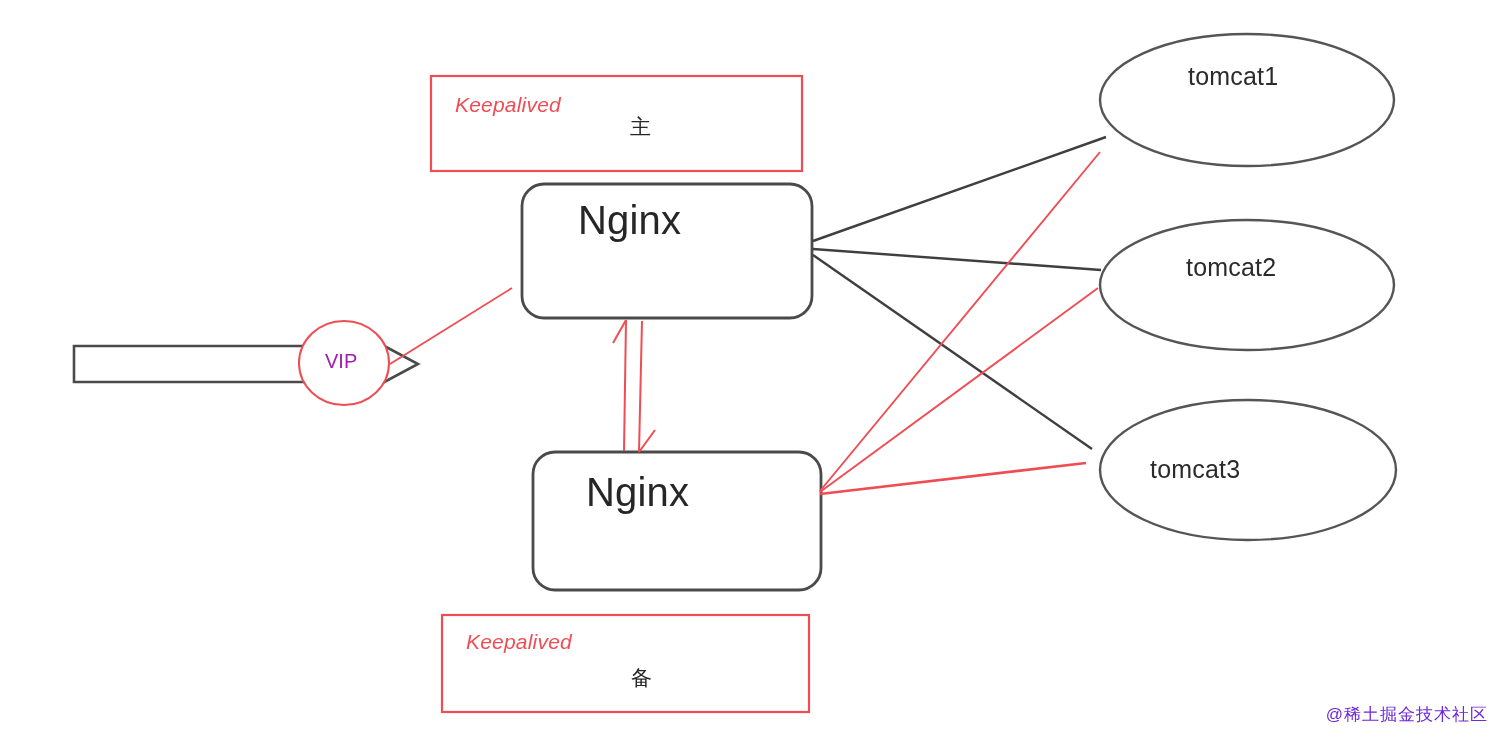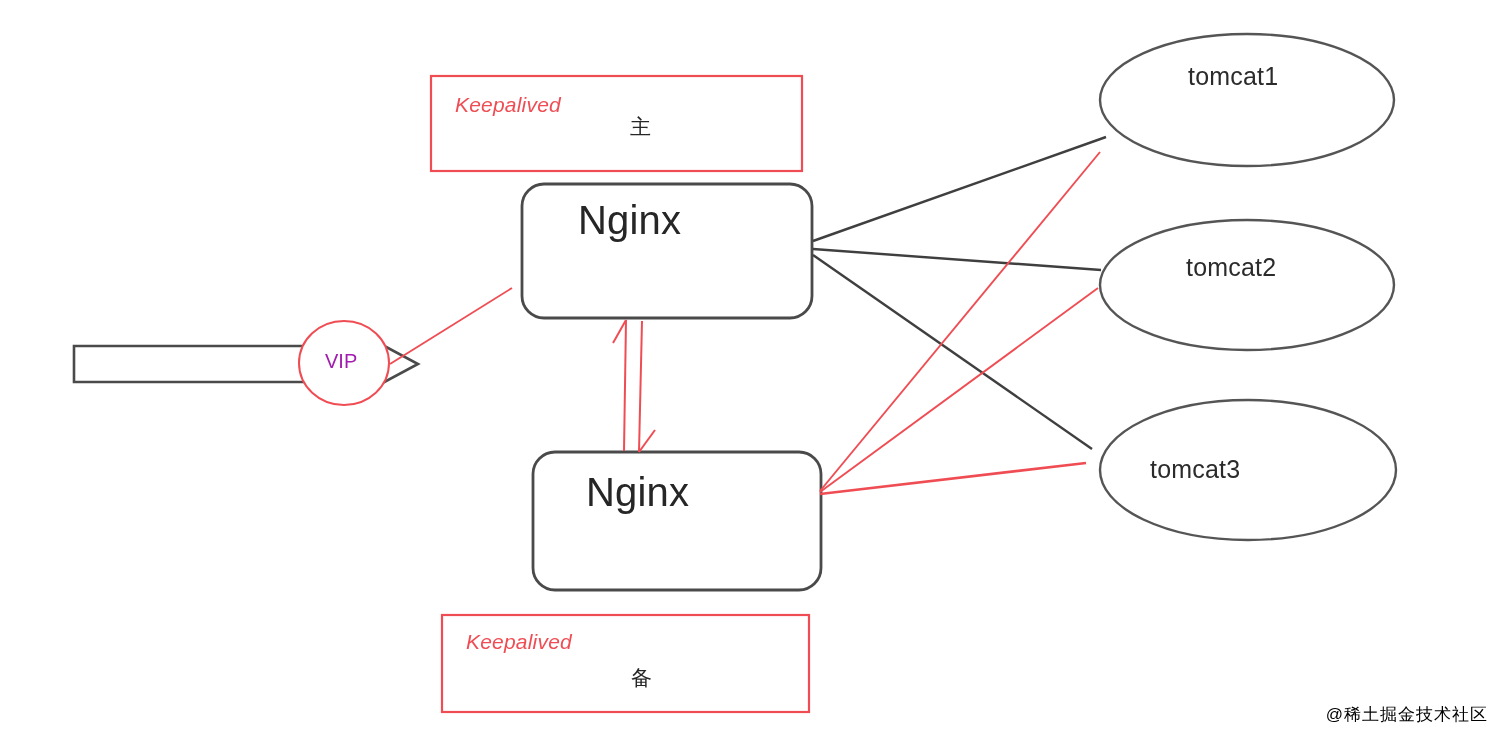--- a/index.html
+++ b/index.html
@@ -56,21 +56,21 @@
   .lbl-request {
     font-size: 28px;
     color: #262626;
     letter-spacing: 2px;
   }
   .watermark {
     position: absolute;
     right: 24px;
     bottom: 14px;
     font-size: 17px;
-    color: #000000;
+    color: #6d28d9;
     letter-spacing: 1px;
     white-space: nowrap;
   }
 </style>
 </head>
 <body>
 
 <div id="canvas">
 
   <svg id="diagram-svg" viewBox="0 0 1512 740">

